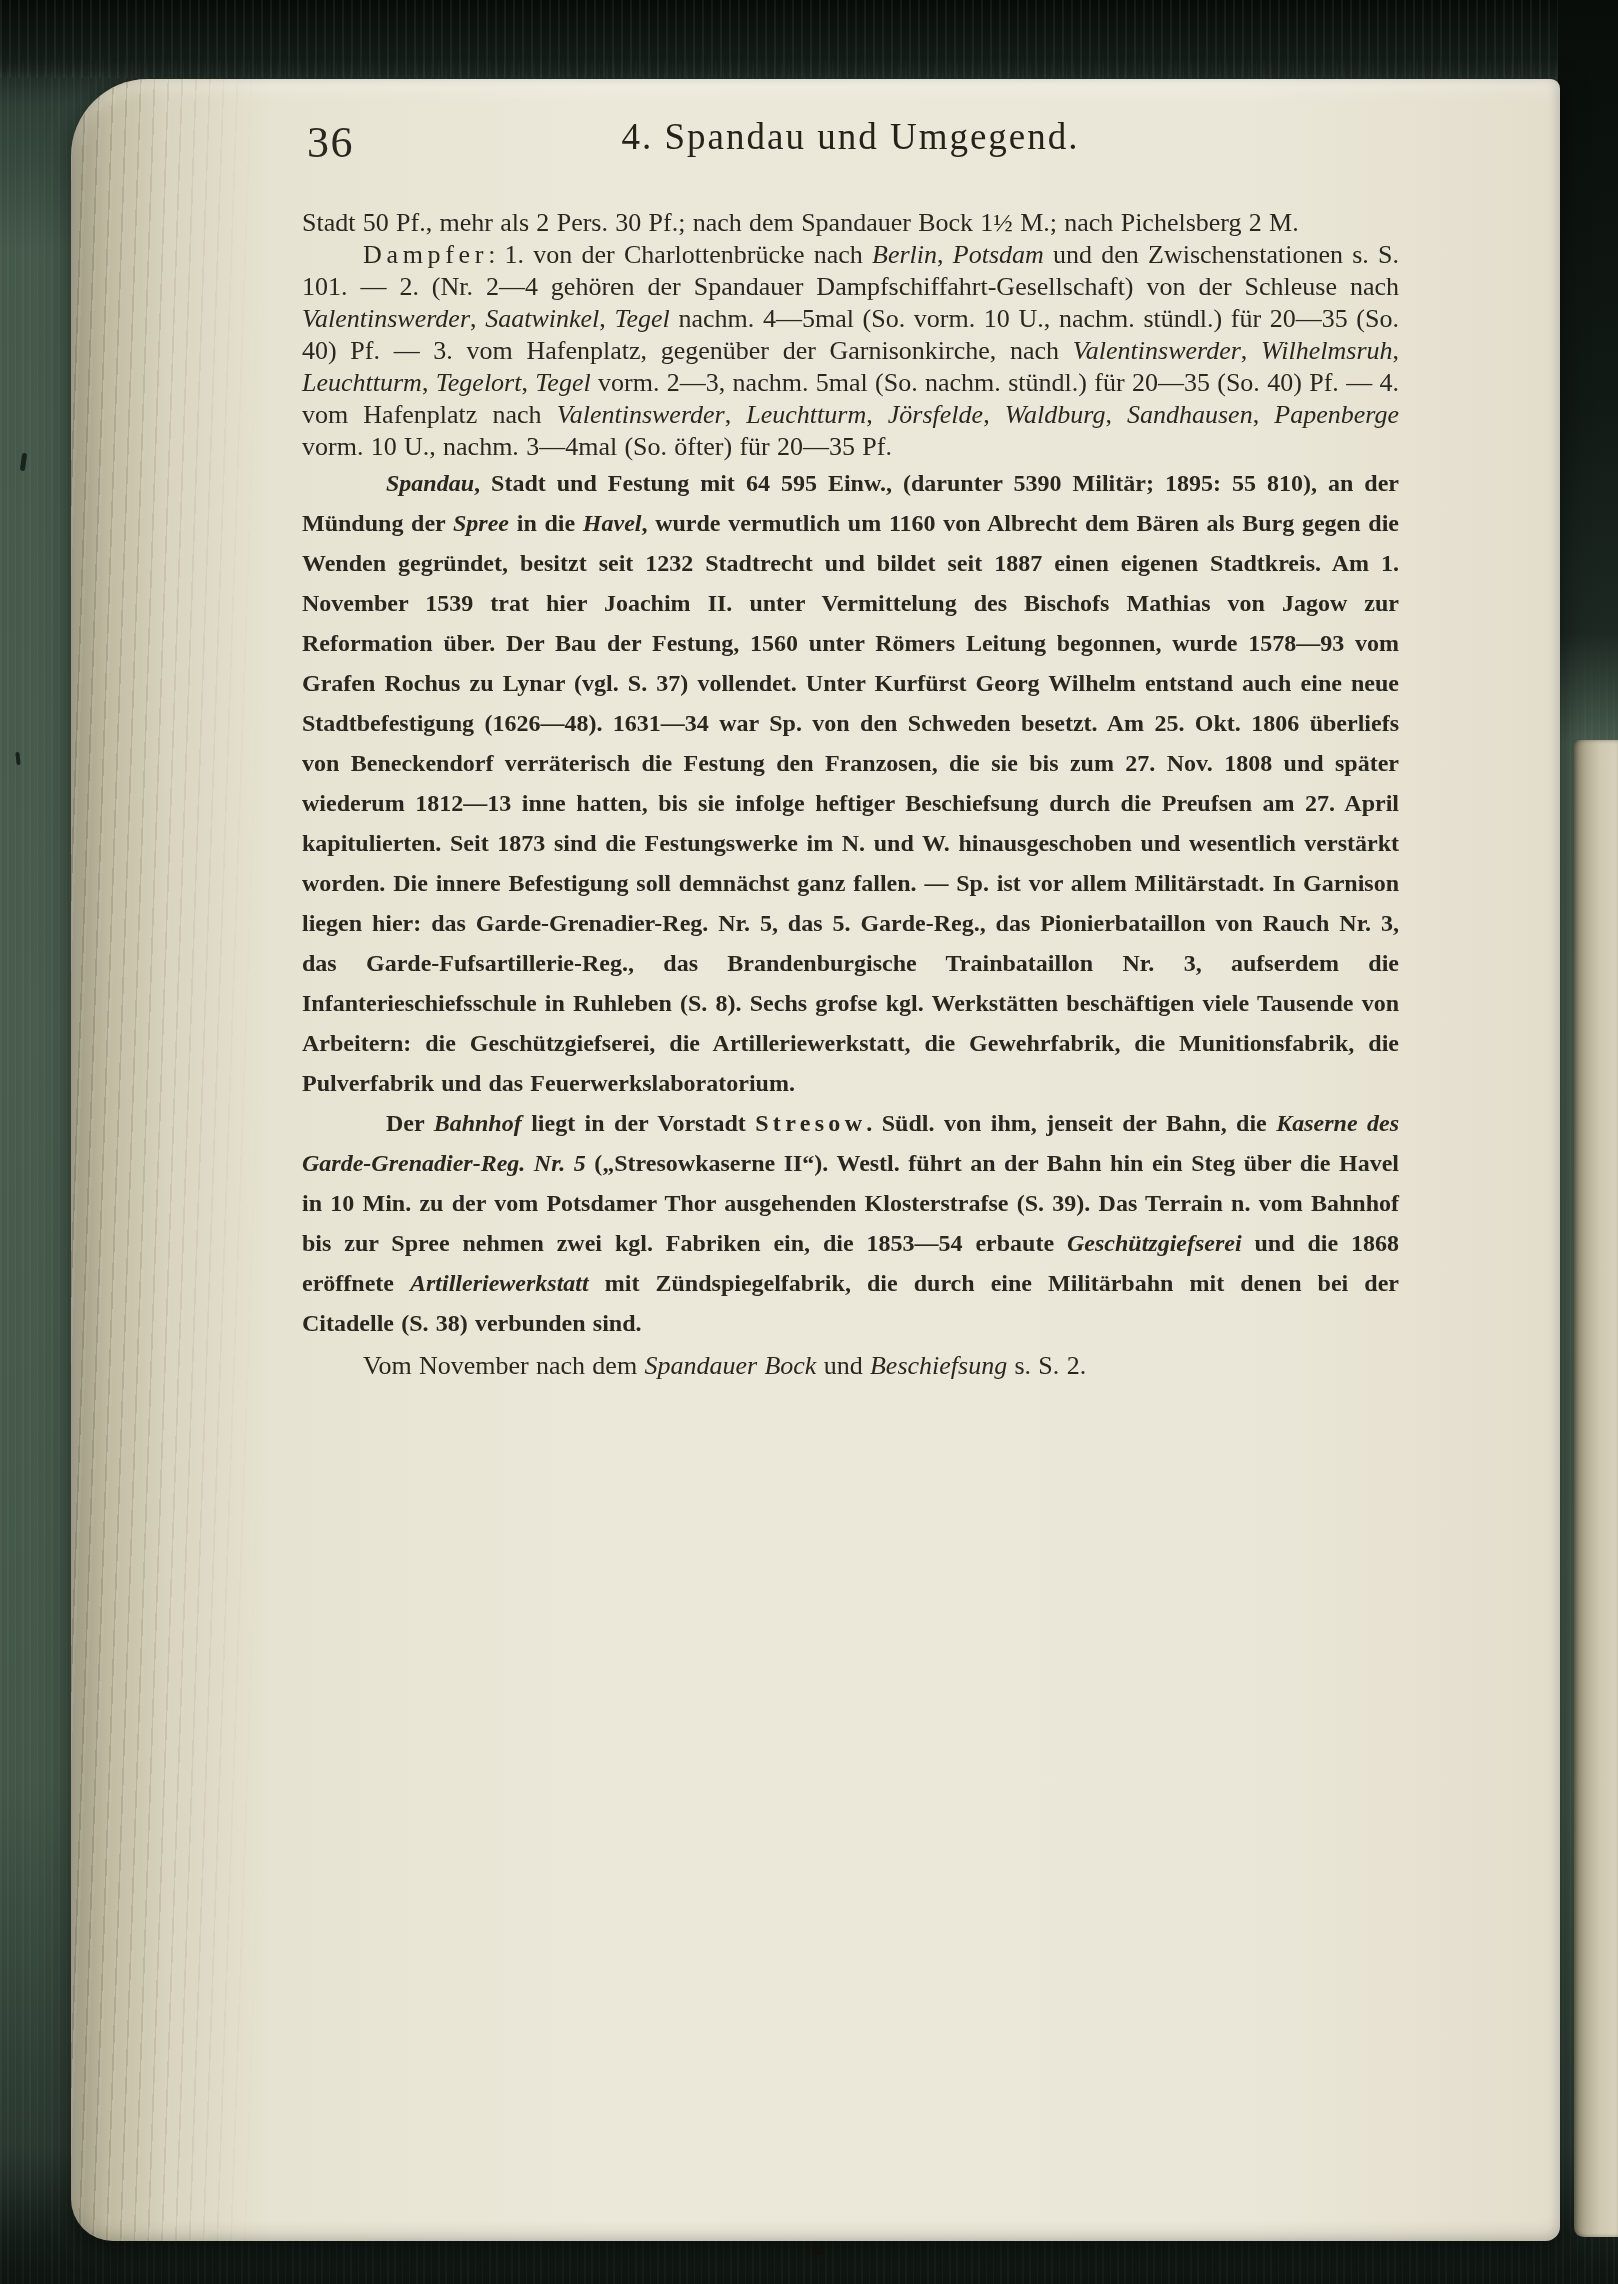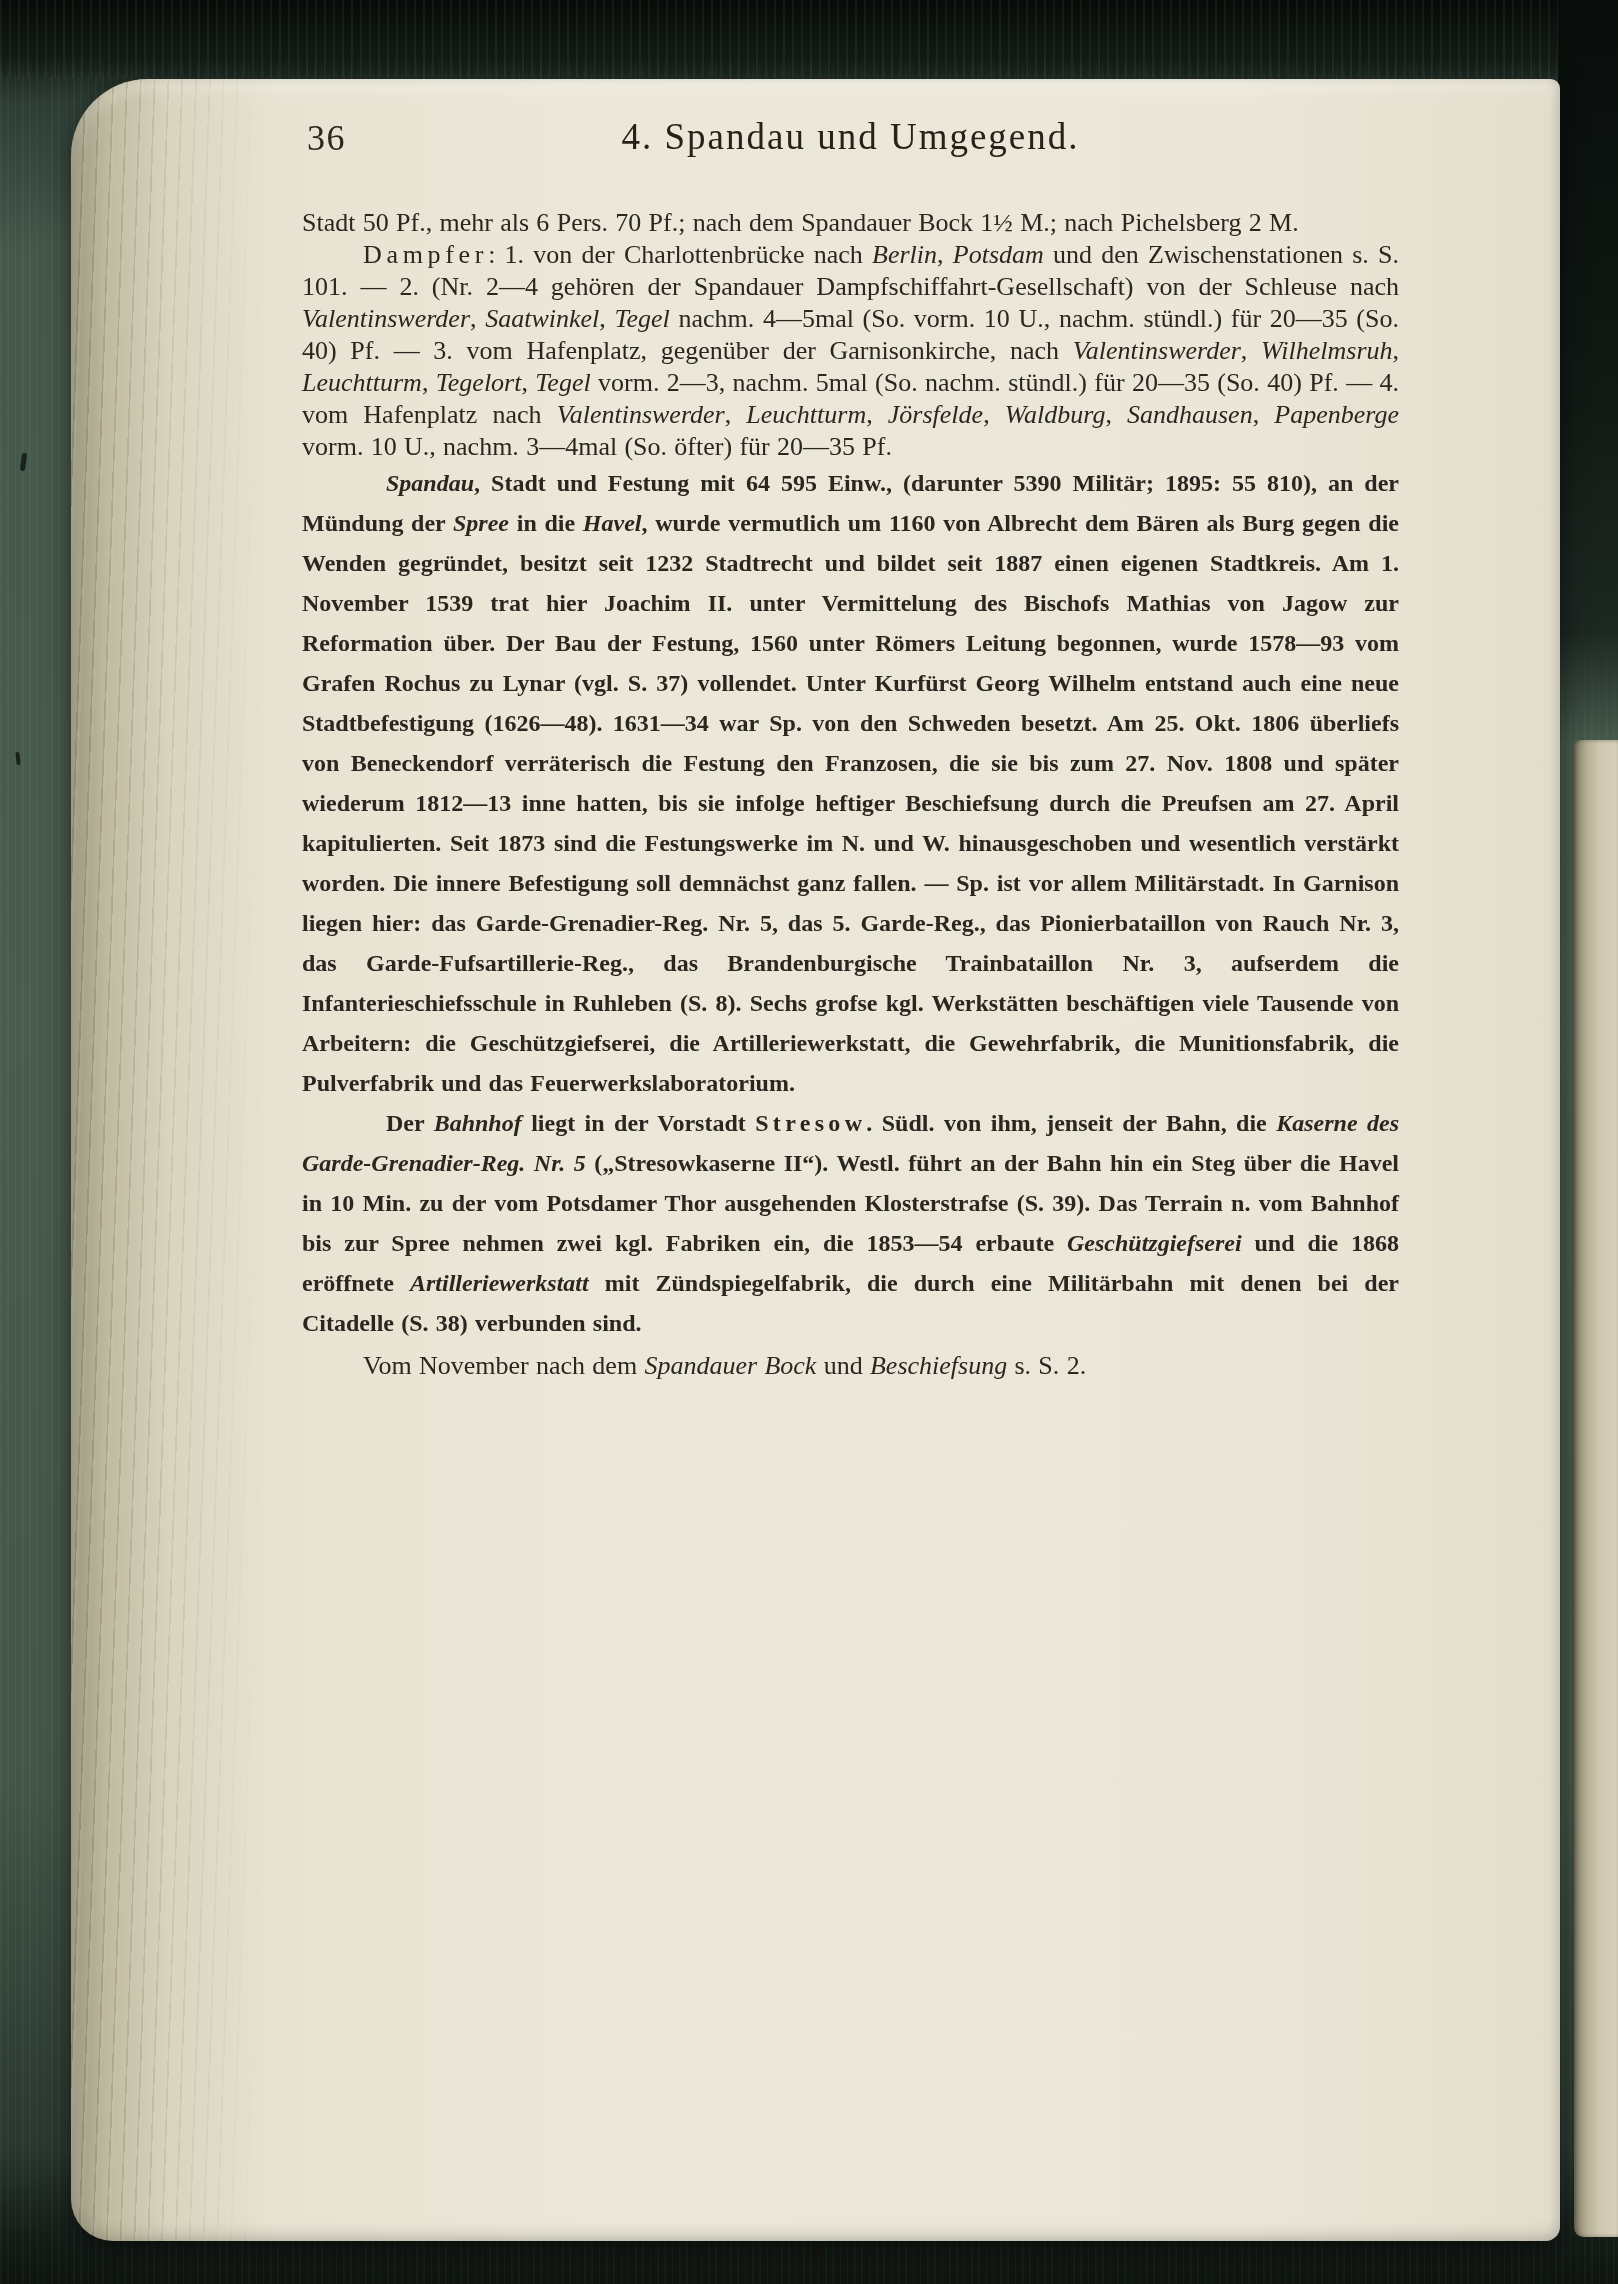--- a/index.html
+++ b/index.html
@@ -63,21 +63,21 @@
 
   
   .text-column {
     position:absolute; left:231px; top:36px; width:1097px;
     color:#2b2620;
     -webkit-hyphens:auto; hyphens:auto;
   }
   .header-row { position:relative; height:47px; margin-bottom:45px; text-align:center; }
   .page-number {
     position:absolute; left:4.9px; top:1.6px;
-    font-size:36px; letter-spacing:1.6px; color:#2b2620;
+    font-size:44px; letter-spacing:1.6px; color:#2b2620;
   }
   .chapter-title {
     font-size:37px; font-weight:400; letter-spacing:2px; color:#262119;
   }
 
   p { text-align:justify; }
   p.small { font-size:26px; line-height:32px; text-indent:61px; word-spacing:0.8px; }
   p.small.noindent { text-indent:0; }
   p.main  { font-size:24px; line-height:40px; text-indent:84px; word-spacing:1.2px;font-weight:bold; }
   p.footer-line { text-align:left; margin-top:6.5px; }
@@ -105,21 +105,21 @@
 <div class="book-page">
   <div class="page-edges"></div>
 
   <div class="text-column">
 
     <div class="header-row">
       <span class="page-number">36</span>
       <span class="chapter-title">4. Spandau und Umgegend.</span>
     </div>
 
-    <p class="small noindent"><span>Stadt 50 Pf., mehr als 6 Pers. 70 Pf.; nach dem Spandauer Bock 1½ M.; nach Pichelsberg 2 M.</span></p>
+    <p class="small noindent"><span>Stadt 50 Pf., mehr als 2 Pers. 30 Pf.; nach dem Spandauer Bock 1½ M.; nach Pichelsberg 2 M.</span></p>
 
     <p class="small"><span class="sp">Dampfer</span><span>: 1. von der Charlottenbrücke nach </span><span class="it">Berlin</span><span>, </span><span class="it">Potsdam</span><span> und den Zwischenstationen s. S. 101. — 2. (Nr. 2—4 gehören der Spandauer Dampfschiffahrt-Gesellschaft) von der Schleuse nach </span><span class="it">Valentinswerder</span><span>, </span><span class="it">Saatwinkel</span><span>, </span><span class="it">Tegel</span><span> nachm. 4—5mal (So. vorm. 10 U., nachm. stündl.) für 20—35 (So. 40) Pf. — 3. vom Hafenplatz, gegenüber der Garnisonkirche, nach </span><span class="it">Valentinswerder</span><span>, </span><span class="it">Wilhelmsruh</span><span>, </span><span class="it">Leuchtturm</span><span>, </span><span class="it">Tegelort</span><span>, </span><span class="it">Tegel</span><span> vorm. 2—3, nachm. 5mal (So. nachm. stündl.) für 20—35 (So. 40) Pf. — 4. vom Hafenplatz nach </span><span class="it">Valentinswerder</span><span>, </span><span class="it">Leuchtturm</span><span>, </span><span class="it">Jörsfelde</span><span>, </span><span class="it">Waldburg</span><span>, </span><span class="it">Sandhausen</span><span>, </span><span class="it">Papenberge</span><span> vorm. 10 U., nachm. 3—4mal (So. öfter) für 20—35 Pf.</span></p>
 
     <p class="main"><span class="it">Spandau</span><span>, Stadt und Festung mit 64 595 Einw., (darunter 5390 Militär; 1895: 55 810), an der Mündung der </span><span class="it">Spree</span><span> in die </span><span class="it">Havel</span><span>, wurde vermutlich um 1160 von Albrecht dem Bären als Burg gegen die Wenden gegründet, besitzt seit 1232 Stadtrecht und bildet seit 1887 einen eigenen Stadtkreis. Am 1. November 1539 trat hier Joachim II. unter Vermittelung des Bischofs Mathias von Jagow zur Reformation über. Der Bau der Festung, 1560 unter Römers Leitung begonnen, wurde 1578—93 vom Grafen Rochus zu Lynar (vgl. S. 37) vollendet. Unter Kurfürst Georg Wilhelm entstand auch eine neue Stadtbefestigung (1626—48). 1631—34 war Sp. von den Schweden besetzt. Am 25. Okt. 1806 überliefs von Beneckendorf verräterisch die Festung den Franzosen, die sie bis zum 27. Nov. 1808 und später wiederum 1812—13 inne hatten, bis sie infolge heftiger Beschiefsung durch die Preufsen am 27. April kapitulierten. Seit 1873 sind die Festungswerke im N. und W. hinausgeschoben und wesentlich verstärkt worden. Die innere Befestigung soll demnächst ganz fallen. — Sp. ist vor allem Militärstadt. In Garnison liegen hier: das Garde-Grenadier-Reg. Nr. 5, das 5. Garde-Reg., das Pionierbataillon von Rauch Nr. 3, das Garde-Fufsartillerie-Reg., das Brandenburgische Trainbataillon Nr. 3, aufserdem die Infanterieschiefsschule in Ruhleben (S. 8). Sechs grofse kgl. Werkstätten beschäftigen viele Tausende von Arbeitern: die Geschützgiefserei, die Artilleriewerkstatt, die Gewehrfabrik, die Munitionsfabrik, die Pulverfabrik und das Feuerwerkslaboratorium.</span></p>
 
     <p class="main"><span>Der </span><span class="it">Bahnhof</span><span> liegt in der Vorstadt </span><span class="sp">Stresow</span><span>. Südl. von ihm, jenseit der Bahn, die </span><span class="it">Kaserne des Garde-Grenadier-Reg. Nr. 5</span><span> („Stresowkaserne II“). Westl. führt an der Bahn hin ein Steg über die Havel in 10 Min. zu der vom Potsdamer Thor ausgehenden Klosterstrafse (S. 39). Das Terrain n. vom Bahnhof bis zur Spree nehmen zwei kgl. Fabriken ein, die 1853—54 erbaute </span><span class="it">Geschützgiefserei</span><span> und die 1868 eröffnete </span><span class="it">Artilleriewerkstatt</span><span> mit Zündspiegelfabrik, die durch eine Militärbahn mit denen bei der Citadelle (S. 38) verbunden sind.</span></p>
 
     <p class="small footer-line"><span>Vom November nach dem </span><span class="it">Spandauer Bock</span><span> und </span><span class="it">Beschiefsung</span><span> s. S. 2.</span></p>
 
   </div>

